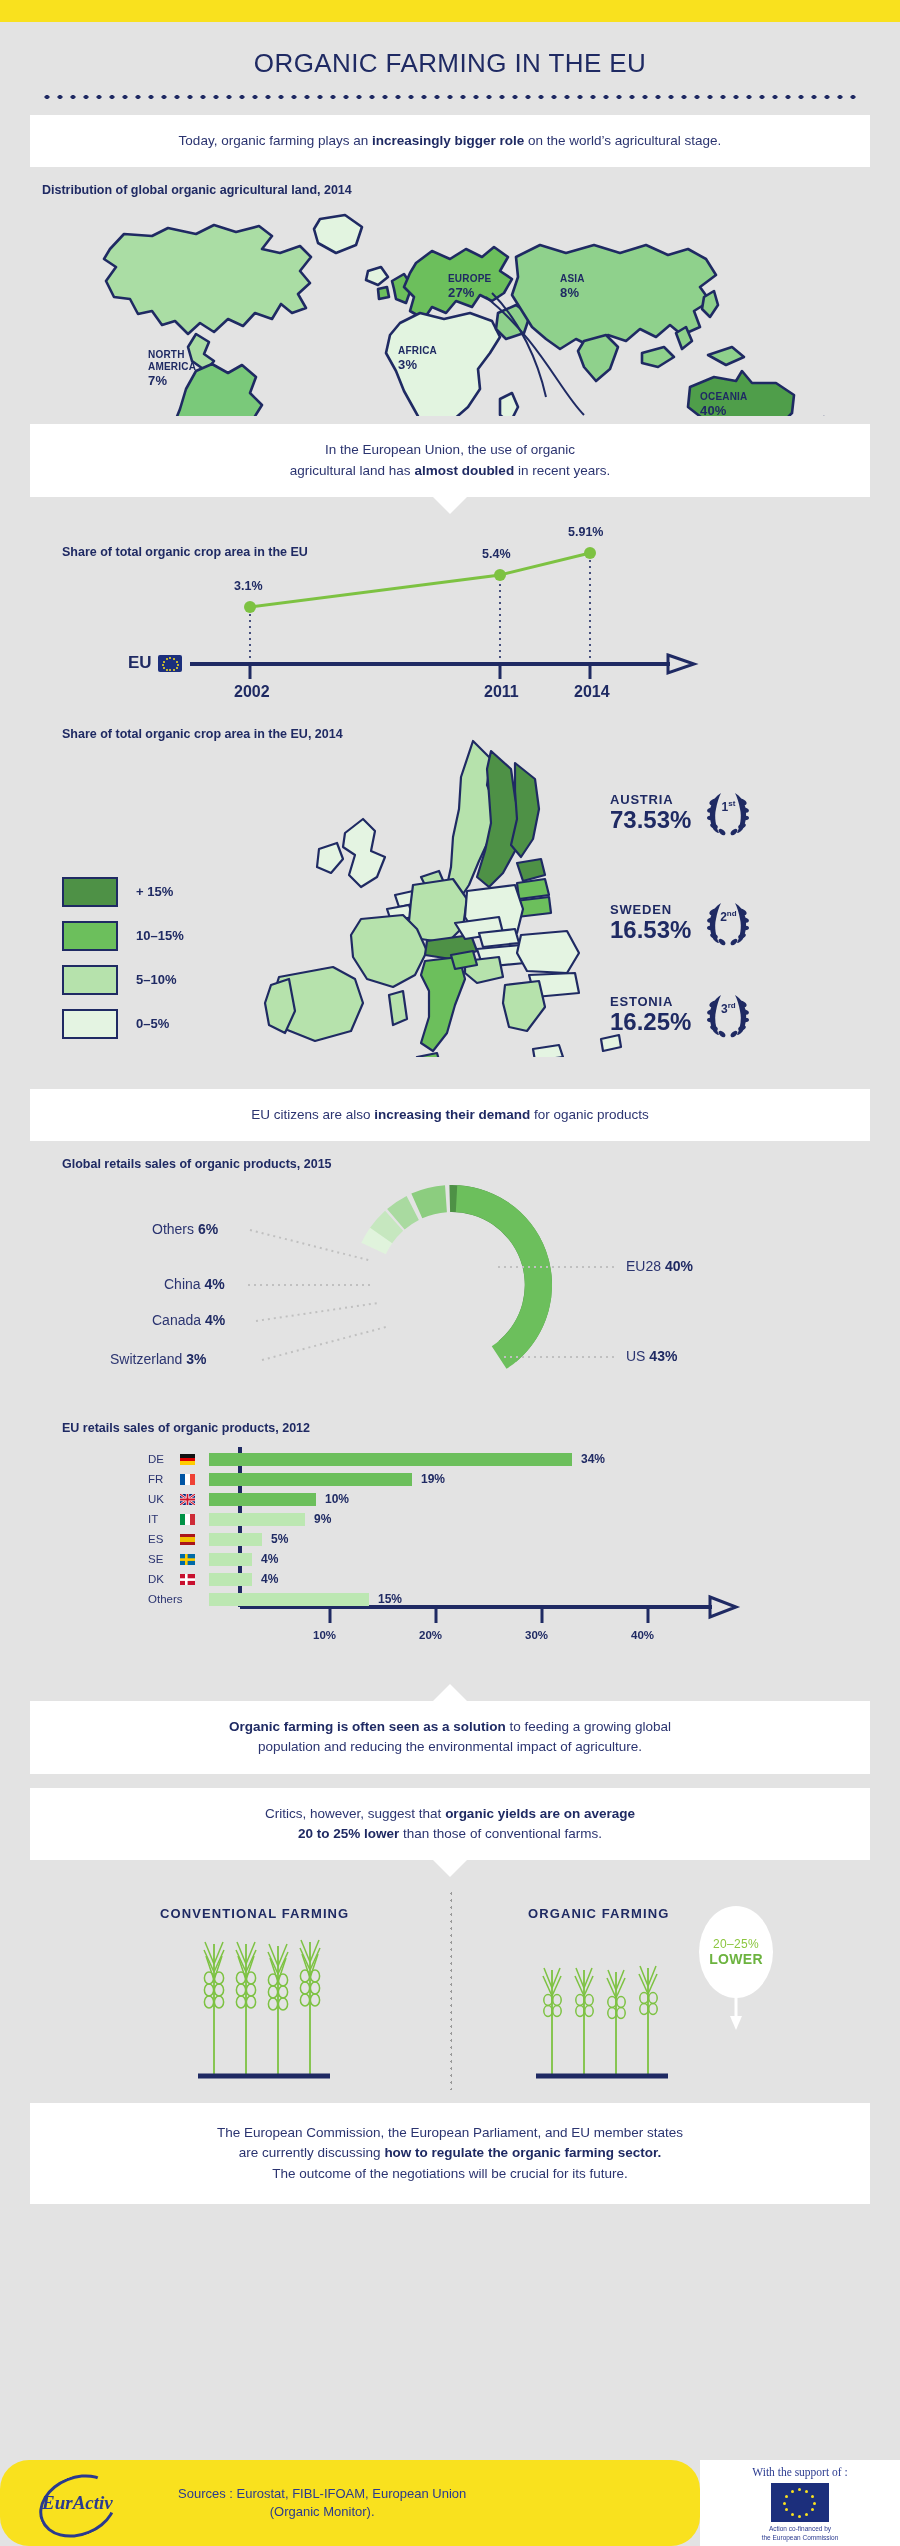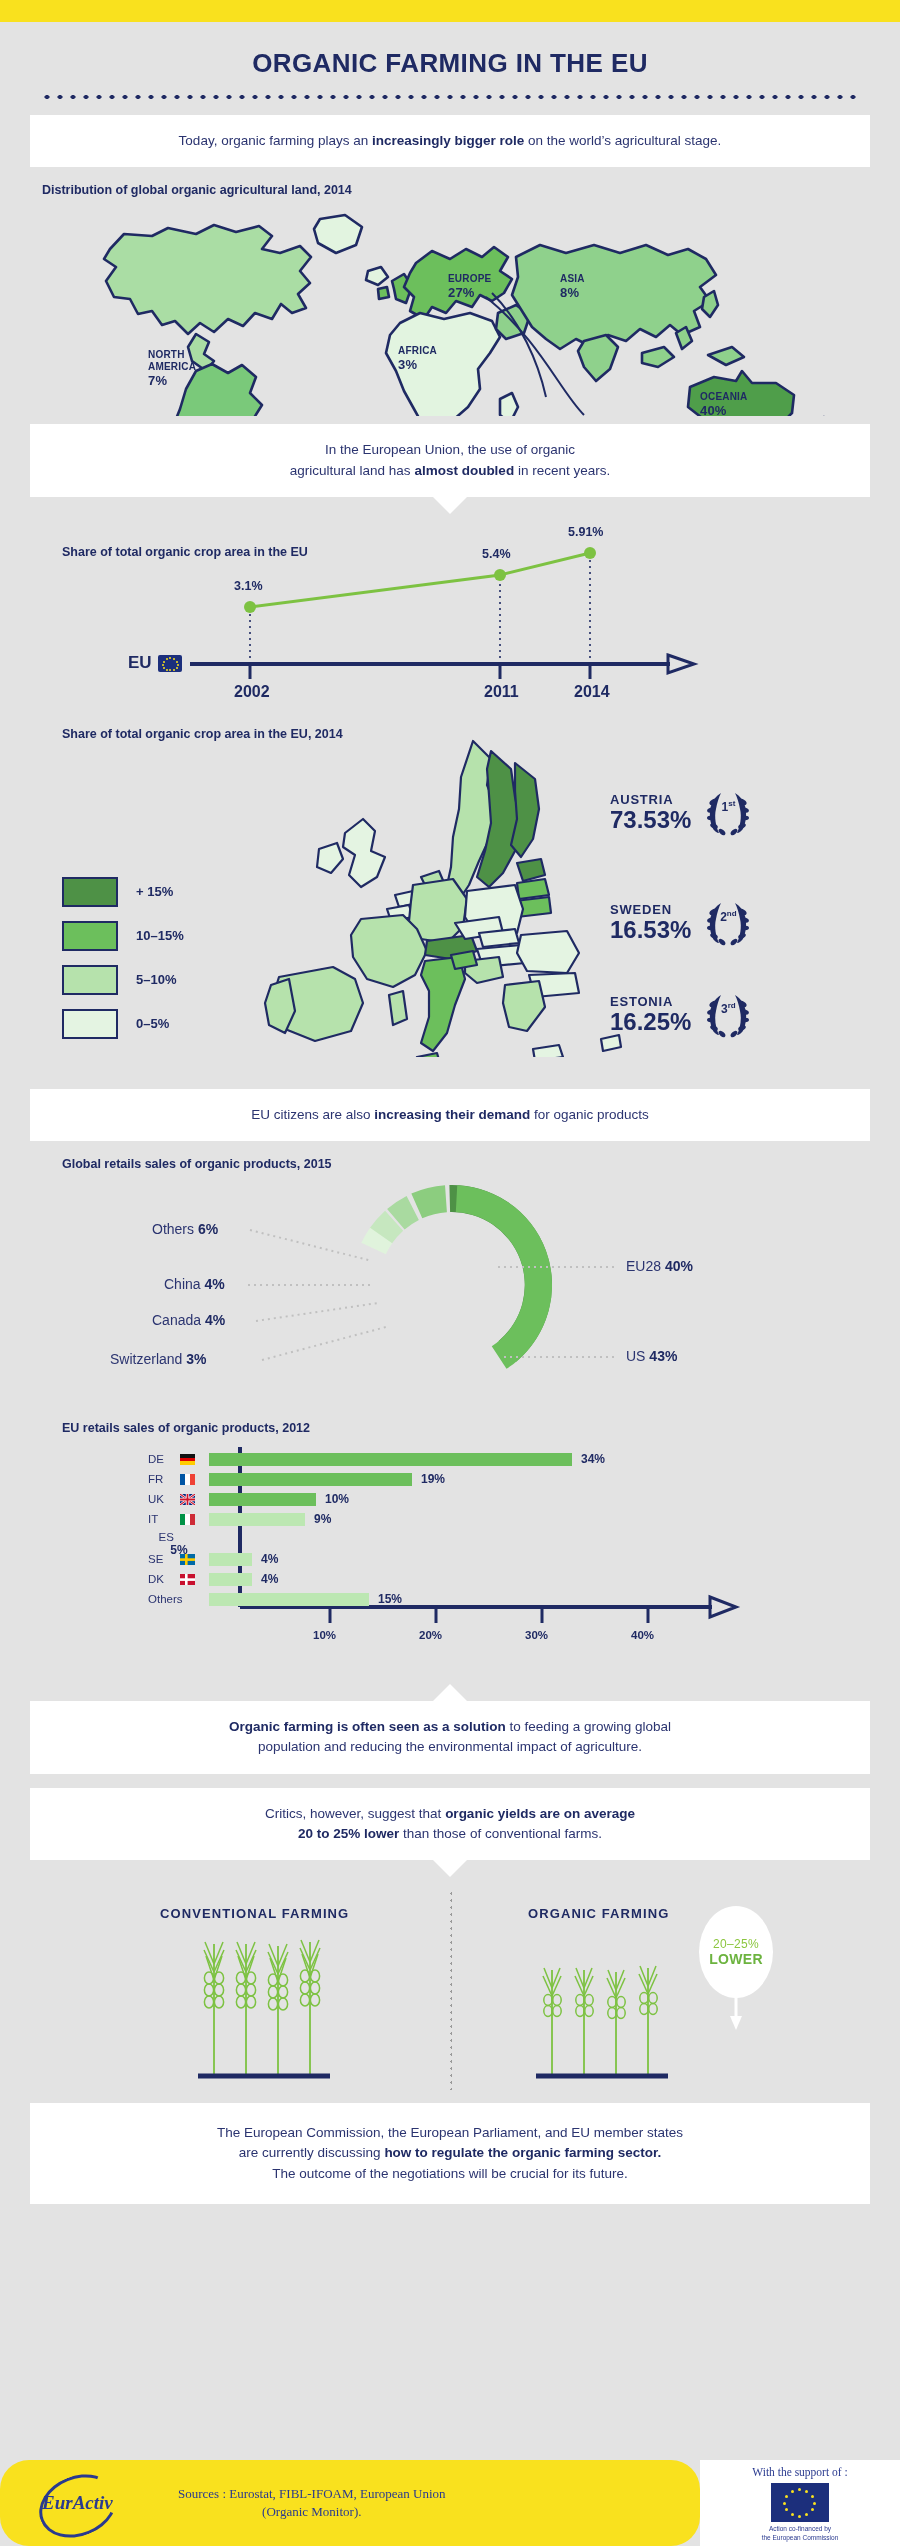--- a/index.html
+++ b/index.html
@@ -10,21 +10,21 @@
     color:#1f2a63;
     -webkit-font-smoothing:antialiased;
   }
   .page{position:relative;width:900px;height:2546px;overflow:hidden;background:#e3e3e3;}
 
   .yellowbar{background:#f9e11e;width:100%;}
   .topbar{height:22px;}
 
   
   .title{
-    text-align:center;font-size:26px;font-weight:bold;letter-spacing:.4px;
+    text-align:center;font-size:26px;font-weight:normal;letter-spacing:.4px;
     color:#1f2a63;padding-top:26px;padding-bottom:10px;
   }
   .dotline{
     height:8px;margin:4px 38px 0 38px;
     background-image:radial-gradient(circle, #1f2a63 2.1px, rgba(0,0,0,0) 2.4px);
     background-size:13px 8px;background-repeat:repeat-x;background-position:center;
   }
 
   
   .band{
@@ -121,21 +121,21 @@
   .logo{margin-left:36px;position:relative;width:120px;height:58px;}
   .logo .ring{
     position:absolute;left:2px;top:2px;width:74px;height:54px;border-radius:50%;
     border:3px solid #2a3a8f;border-right-color:transparent;transform:rotate(-22deg);
   }
   .logo .txt{
     position:absolute;left:6px;top:18px;font-size:19px;font-weight:bold;
     font-style:italic;color:#2a3a8f;font-family:"Liberation Serif",serif;
   }
   .sources{margin-left:22px;font-size:13px;color:#2a3a8f;line-height:1.35;
-    font-family:Liberation Serif, serif;text-align:center;}
+    font-family:Liberation Sans, sans-serif;text-align:center;}
   .support{font-size:11.5px;color:#2a3a8f;font-family:"Liberation Serif",serif;margin-bottom:5px;}
   .euflag-big{width:58px;height:39px;background:#1c2f7c;position:relative;}
   .euflag-big .star{position:absolute;width:3px;height:3px;background:#f9e11e;border-radius:50%;}
   .support-sub{font-size:6.5px;color:#2a3a8f;text-align:center;margin-top:3px;line-height:1.3;}
 </style>
 </head>
 <body>
 
 <div class="page">
 
@@ -494,21 +494,21 @@
       </span>
       <span class="bar-bar" style="width:107px;background:#6cbf5c;"></span>
       <span class="bar-val">10%</span>
     </div>
     <div class="bar-row" style="left:148px;top:70px;">
       <span class="bar-code">IT</span>
       <span class="flag" style="background:linear-gradient(90deg,#009246 0 33.3%, #fff 33.3% 66.6%, #ce2b37 66.6% 100%);"></span>
       <span class="bar-bar" style="width:96px;background:#bce7b2;"></span>
       <span class="bar-val">9%</span>
     </div>
-    <div class="bar-row" style="left:148px;top:90px;flex-direction:column;">
+    <div class="bar-row" style="left:148px;top:90px;">
       <span class="bar-code">ES</span>
       <span class="flag" style="background:linear-gradient(#aa151b 0 25%, #f1bf00 25% 75%, #aa151b 75% 100%);"></span>
       <span class="bar-bar" style="width:53px;background:#bce7b2;"></span>
       <span class="bar-val">5%</span>
     </div>
     <div class="bar-row" style="left:148px;top:110px;">
       <span class="bar-code">SE</span>
       <span class="flag" style="background:#006aa7;">
         <svg width="15" height="11" viewBox="0 0 15 11" style="display:block;">
           <rect x="5" y="0" width="2.6" height="11" fill="#fecc00"></rect>

